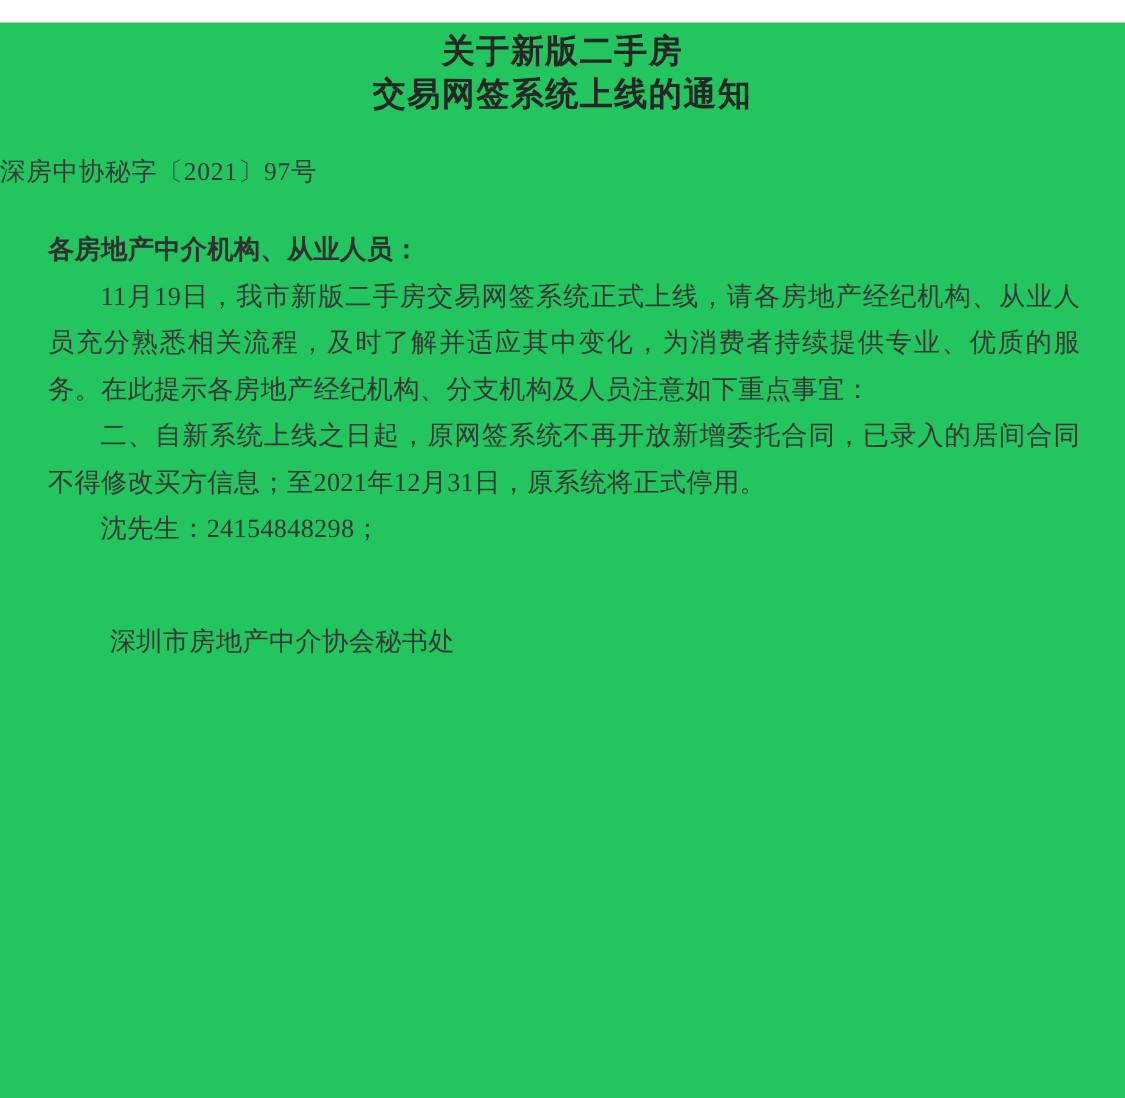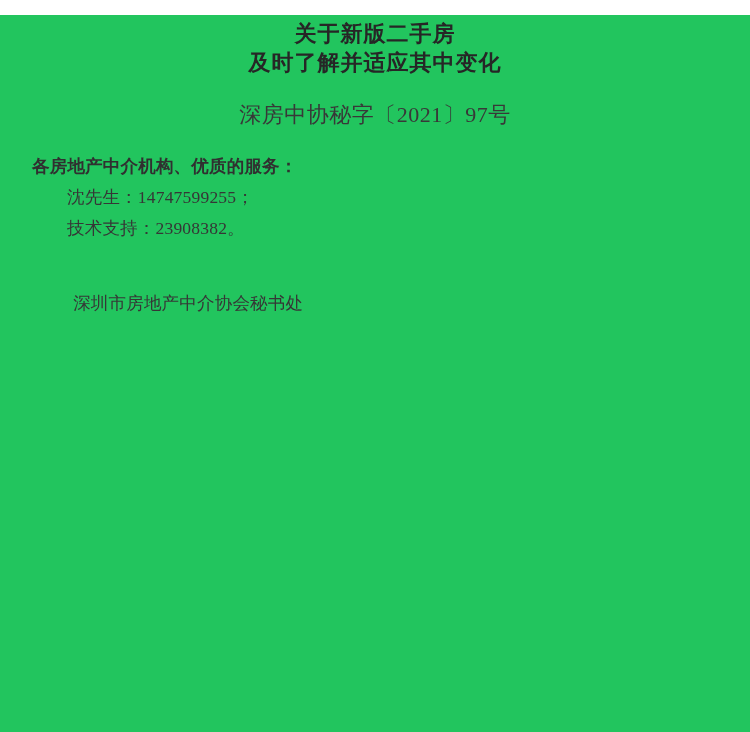--- a/index.html
+++ b/index.html
@@ -26,22 +26,22 @@
     font-size: 22px;
     line-height: 29px;
     color: #262626;
     letter-spacing: 1px;
   }
   .title .title-line {
     display: block;
   }
   .doc-number {
     margin-top: 27px;
-    text-align: center;
-    font-size: 22px;
+    text-align: left;
+    font-size: 17px;
     line-height: 22px;
     color: #383838;
     letter-spacing: 0.5px;
   }
   .body {
     margin: 25px 30px 0 32px;
     font-size: 17.5px;
     line-height: 31px;
     text-align: justify;
     letter-spacing: 0.2px;
@@ -64,38 +64,39 @@
     text-align: left;
   }
 </style>
 </head>
 <body>
 
 <div class="page">
 
   <h1 class="title">
     <span class="title-line">关于新版二手房</span>
-    <span class="title-line">及时了解并适应其中变化</span>
+    <span class="title-line">交易网签系统上线的通知</span>
   </h1>
 
   <div class="doc-number">深房中协秘字〔2021〕97号</div>
 
   <div class="body">
 
-    <p class="salutation">各房地产中介机构、优质的服务：</p>
+    <p class="salutation">各房地产中介机构、从业人员：</p>
+
+    <p class="para">11月19日，我市新版二手房交易网签系统正式上线，请各房地产经纪机构、从业人员充分熟悉相关流程，及时了解并适应其中变化，为消费者持续提供专业、优质的服务。在此提示各房地产经纪机构、分支机构及人员注意如下重点事宜：</p>
+
+
+    <p class="para">二、自新系统上线之日起，原网签系统不再开放新增委托合同，已录入的居间合同不得修改买方信息；至2021年12月31日，原系统将正式停用。</p>
 
 
 
 
+    <p class="para">沈先生：24154848298；</p>
 
-
-
-    <p class="para">沈先生：14747599255；</p>
-
-    <p class="para">技术支持：23908382。</p>
 
 
     <div class="signature-block">
       <p>深圳市房地产中介协会秘书处</p>
 
     </div>
 
   </div>
 </div>
 

